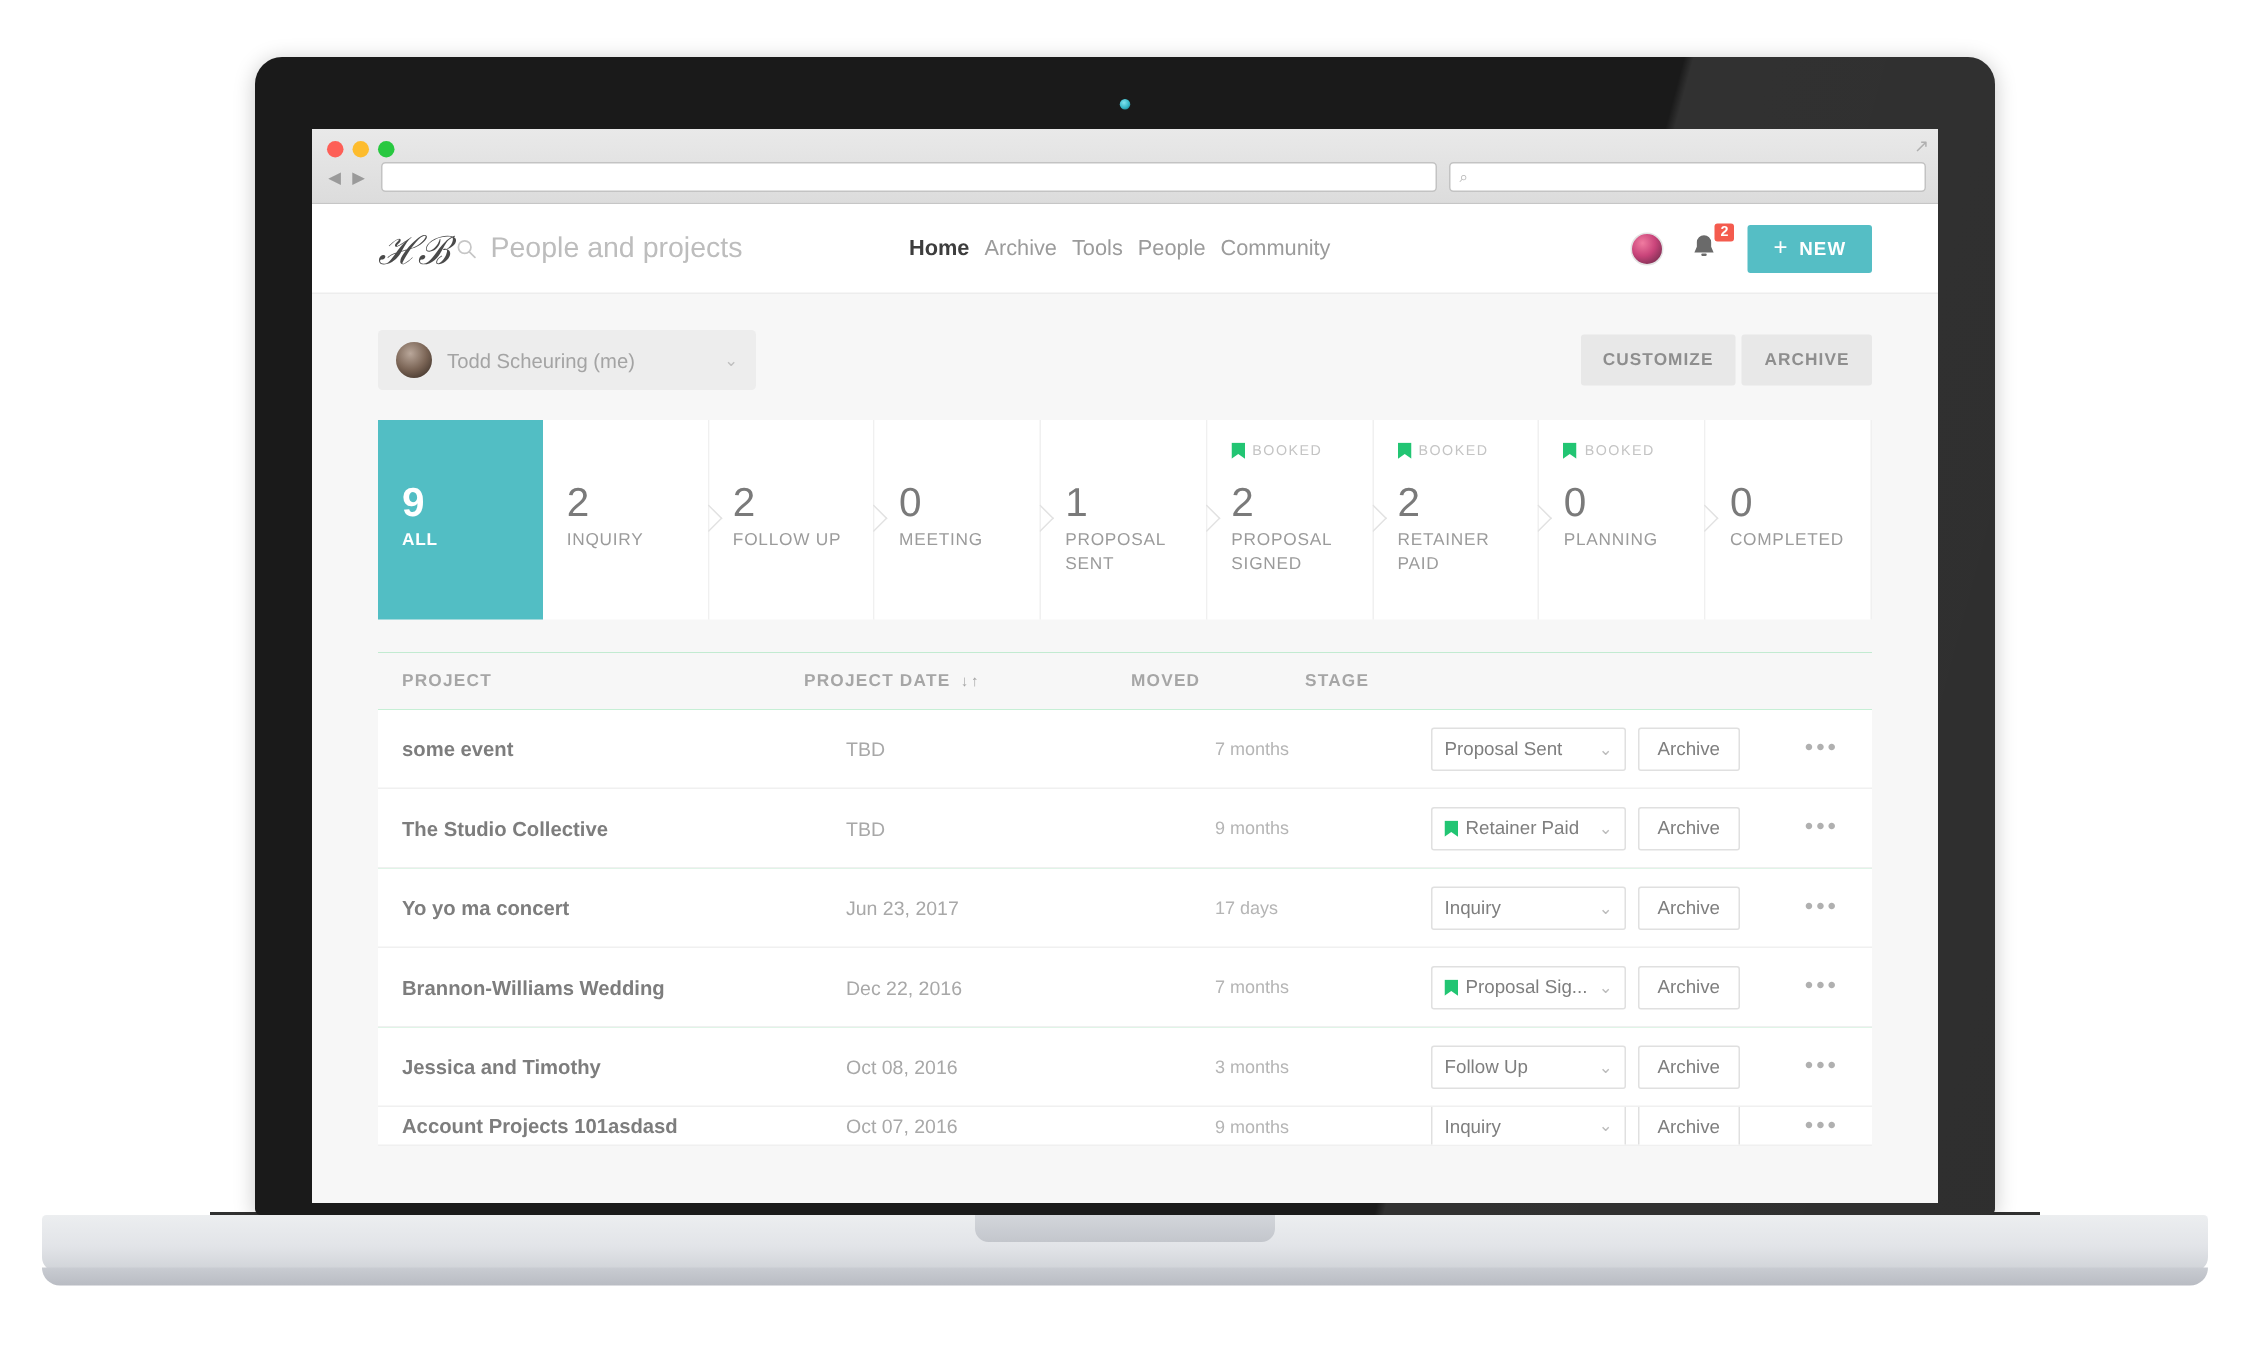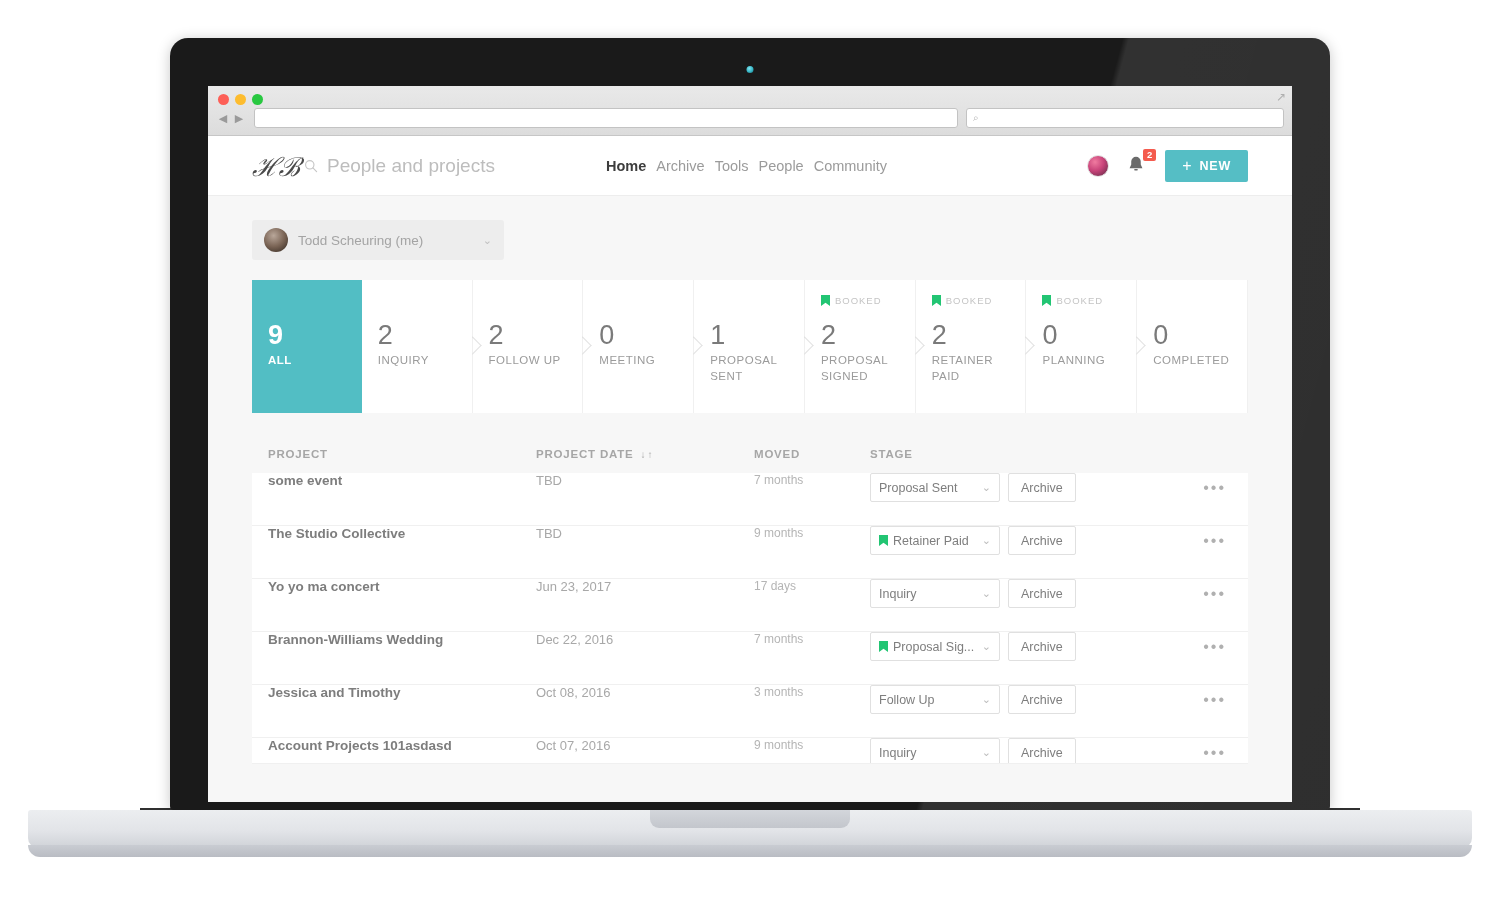--- a/index.html
+++ b/index.html
@@ -156,22 +156,22 @@
   
   .tablewrap { margin: 22px 44px 0 44px; background:#22c55e; }
   .thead { display:flex; align-items:center; height:38px; background:#f7f7f7; padding: 0 16px; }
   .th { font-size:11.5px; color:#a6a6a6; font-weight:bold; letter-spacing:.8px; }
   .c-proj { width:268px; }
   .c-date { width:218px; display:flex; align-items:center; gap:7px; }
   .c-moved { width:116px; }
   .c-stage { flex:1; }
   .sorticon { display:inline-flex; gap:1px; color:#a6a6a6; font-size:10px; }
   .trow {
-    display:flex; align-items:flex-start; height:53px; padding: 0 16px;
-    border-bottom:1px solid #f0f0f0; background:#fff;
+    display:flex; align-items:center; height:53px; padding: 0 16px;
+    border-bottom:1px solid #f0f0f0; background:#fff;gap:28px;
   }
   .td-proj { width:268px; font-size:13.5px; color:#7d7d7d; font-weight:bold; }
   .td-date { width:218px; font-size:13px; color:#a8a8a8; }
   .td-moved { width:116px; font-size:12px; color:#b5b5b5; }
   .td-stage { flex:1; display:flex; align-items:center; gap:8px; }
   .select {
     width:130px; height:29px; border:1px solid #e0e0e0; border-radius:2px; background:#fff;
     display:flex; align-items:center; padding: 0 8px; gap:5px; cursor:pointer;
   }
   .select .sv { font-size:12.5px; color:#7e7e7e; flex:1; white-space:nowrap; overflow:hidden; }
@@ -252,20 +252,24 @@
             </button>
           </div>
         </div>
 
         <div class="toolbar">
           <div class="userselect">
             <span class="ava"></span>
             <span class="uname">Todd Scheuring (me)</span>
             <span class="caret">⌄</span>
           </div>
+          <div class="toolbar-right">
+            <button class="tbtn">CUSTOMIZE</button>
+            <button class="tbtn">ARCHIVE</button>
+          </div>
         </div>
 
         <div class="pipeline" id="pipeline">
             <div class="pcard active">
               <div class="booked-sp"></div>
               <div class="pnum">9</div>
               <div class="plbl">ALL</div>
             </div>
             <div class="pcard">
               <div class="booked-sp"></div>

